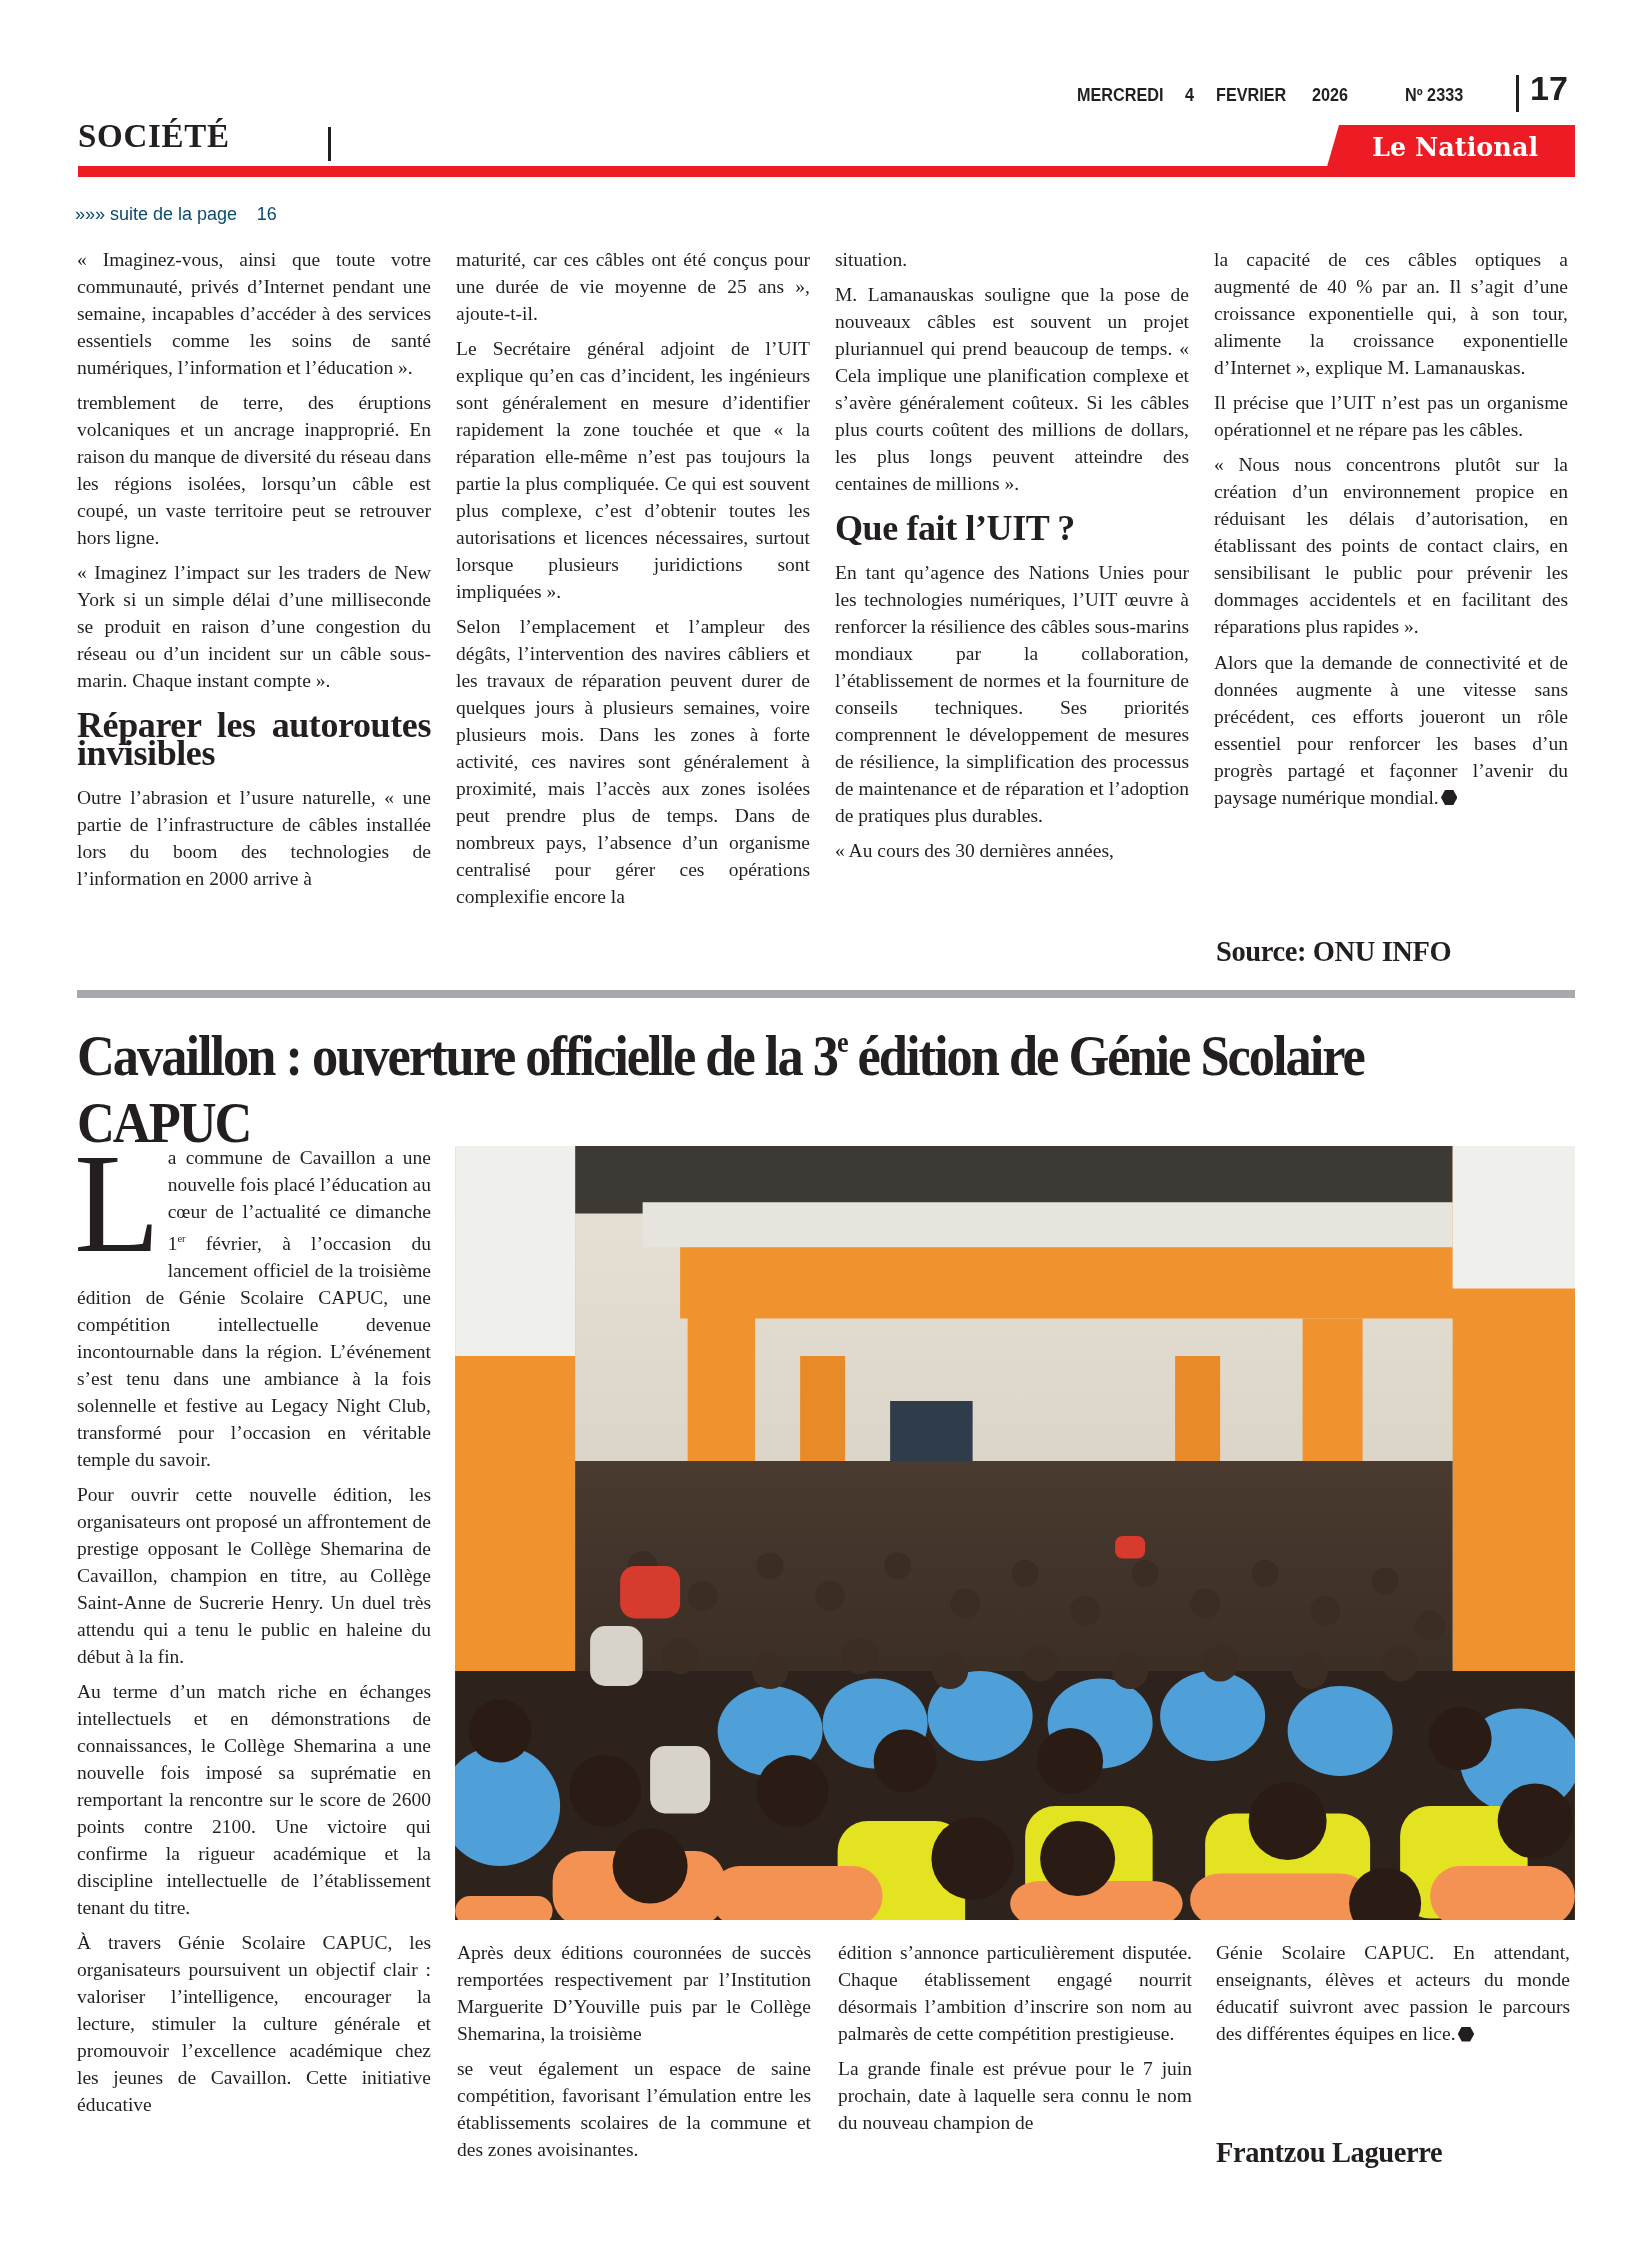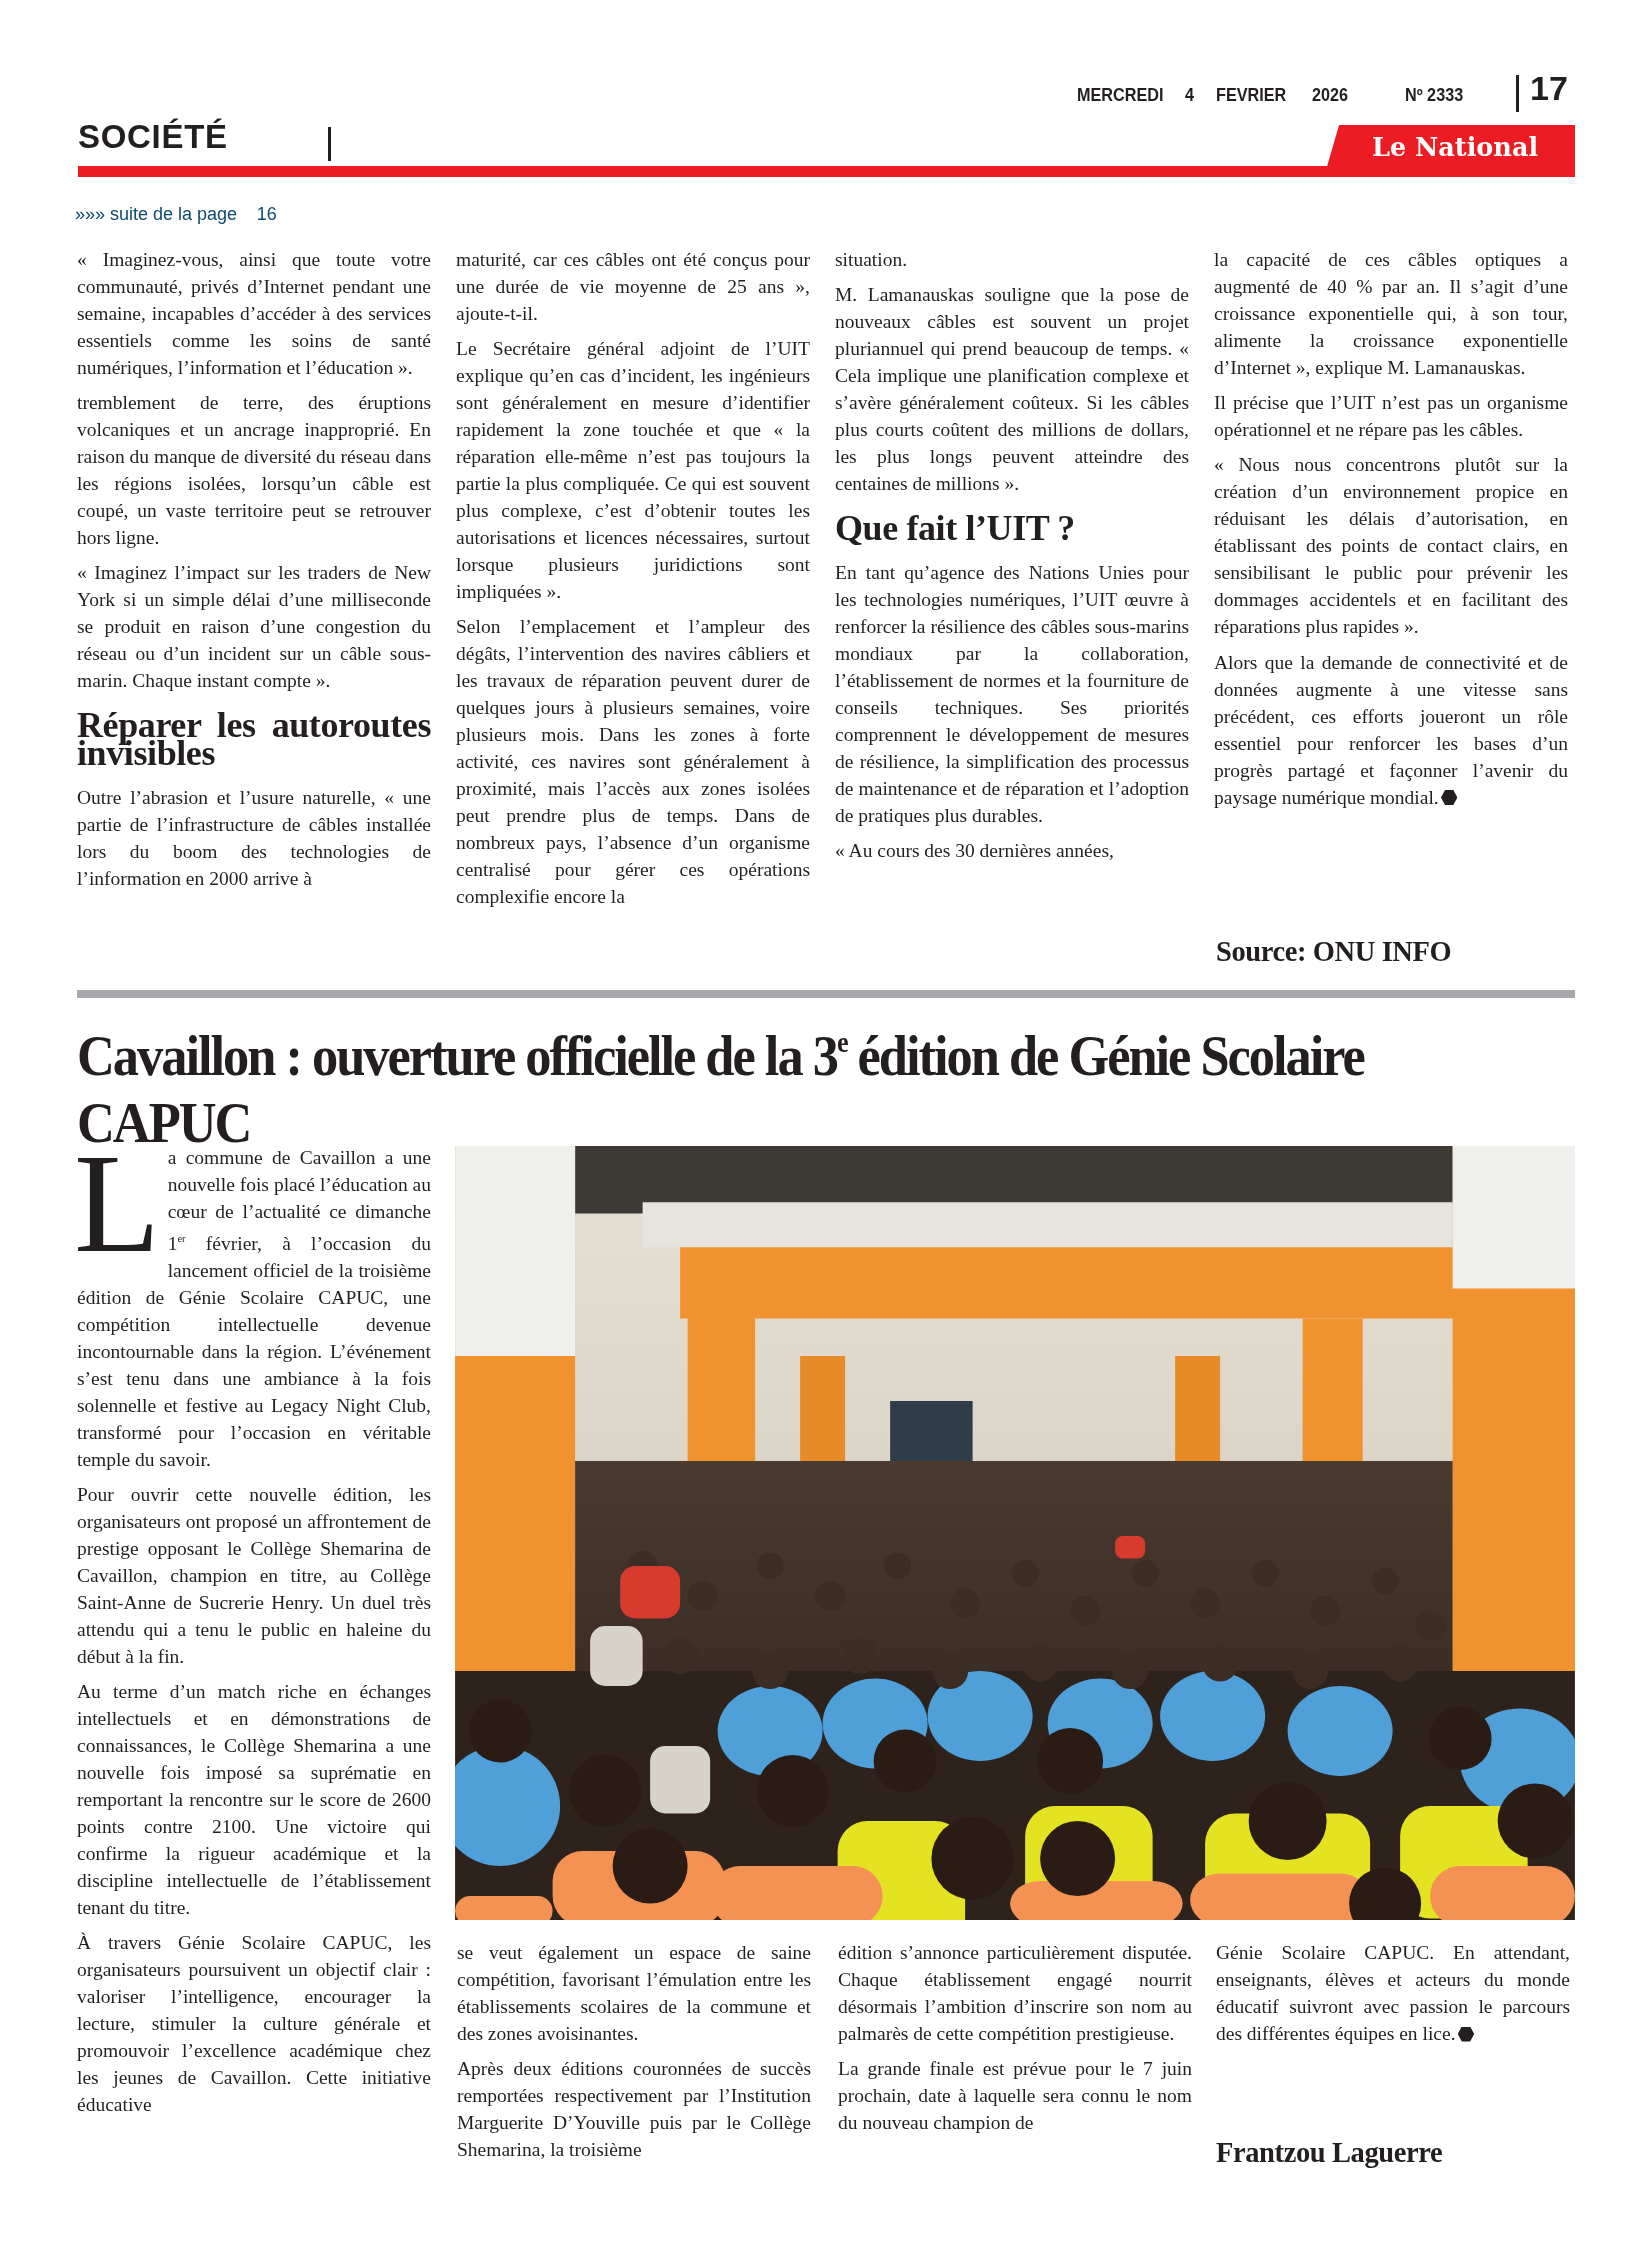--- a/index.html
+++ b/index.html
@@ -1,21 +1,21 @@
 <!DOCTYPE html>
 <html style="font-size:12px"><head>
 <meta charset="utf-8">
 <style>
   html, body { margin: 0; padding: 0; background: #ffffff; }
   body { width: 1650px; height: 2250px; position: relative; overflow: hidden;
          font-family: "Liberation Serif", "DejaVu Serif", serif; color: #231f20; }
   .abs { position: absolute; }
 
   
-  .section-title { left: 78px; top: 118px; font-family: Liberation Sans, sans-serif; font-weight: bold;
+  .section-title { left: 78px; top: 118px; font-family: Liberation Serif, serif; font-weight: bold;
                    font-size: 33px; letter-spacing: 0.7px; color: #231f20; }
   .section-bar { left: 328px; top: 127px; width: 3px; height: 34px; background: #231f20; }
   .date-line { top: 85px; font-family: "Liberation Sans", sans-serif; font-weight: bold; font-size: 18px;
                color: #231f20; transform: scaleX(0.9); transform-origin: left; }
   .page-sep { left: 1516px; top: 75px; width: 3px; height: 37px; background: #231f20; }
   .page-num { left: 1530px; top: 69px; font-family: "Liberation Sans", sans-serif; font-weight: bold;
               font-size: 34px; color: #231f20; }
   .red-rule { left: 78px; top: 166px; width: 1497px; height: 10.5px; background: #ed1c24; }
   .brand-tab { left: 1324px; top: 125px; width: 251px; height: 52px; background: #ed1c24;
                clip-path: polygon(6% 0, 100% 0, 100% 100%, 0 100%); }
@@ -225,22 +225,22 @@
 </div>
 
 <div class="abs b1">
   <p><span class="dropcap">L</span><span>a commune de Cavaillon a une nouvelle fois placé l’éducation au cœur de l’actualité ce dimanche 1</span><sup>er</sup><span> février, à l’occasion du lancement officiel de la troisième édition de Génie Scolaire CAPUC, une compétition intellectuelle devenue incontournable dans la région. L’événement s’est tenu dans une ambiance à la fois solennelle et festive au Legacy Night Club, transformé pour l’occasion en véritable temple du savoir.</span></p>
   <p>Pour ouvrir cette nouvelle édition, les organisateurs ont proposé un affrontement de prestige opposant le Collège Shemarina de Cavaillon, champion en titre, au Collège Saint-Anne de Sucrerie Henry. Un duel très attendu qui a tenu le public en haleine du début à la fin.</p>
   <p>Au terme d’un match riche en échanges intellectuels et en démonstrations de connaissances, le Collège Shemarina a une nouvelle fois imposé sa suprématie en remportant la rencontre sur le score de 2600 points contre 2100. Une victoire qui confirme la rigueur académique et la discipline intellectuelle de l’établissement tenant du titre.</p>
   <p>À travers Génie Scolaire CAPUC, les organisateurs poursuivent un objectif clair : valoriser l’intelligence, encourager la lecture, stimuler la culture générale et promouvoir l’excellence académique chez les jeunes de Cavaillon. Cette initiative éducative</p>
 </div>
 
 <div class="abs col b2">
+  <p>Après deux éditions couronnées de succès remportées respectivement par l’Institution Marguerite D’Youville puis par le Collège Shemarina, la troisième</p>
   <p>se veut également un espace de saine compétition, favorisant l’émulation entre les établissements scolaires de la commune et des zones avoisinantes.</p>
-  <p>Après deux éditions couronnées de succès remportées respectivement par l’Institution Marguerite D’Youville puis par le Collège Shemarina, la troisième</p>
 </div>
 
 <div class="abs col b3">
   <p>édition s’annonce particulièrement disputée. Chaque établissement engagé nourrit désormais l’ambition d’inscrire son nom au palmarès de cette compétition prestigieuse.</p>
   <p>La grande finale est prévue pour le 7 juin prochain, date à laquelle sera connu le nom du nouveau champion de</p>
 </div>
 
 <div class="abs col b4">
   <p><span>Génie Scolaire CAPUC. En attendant, enseignants, élèves et acteurs du monde éducatif suivront avec passion le parcours des différentes équipes en lice.</span><span class="end-mark"></span></p>
 </div>

